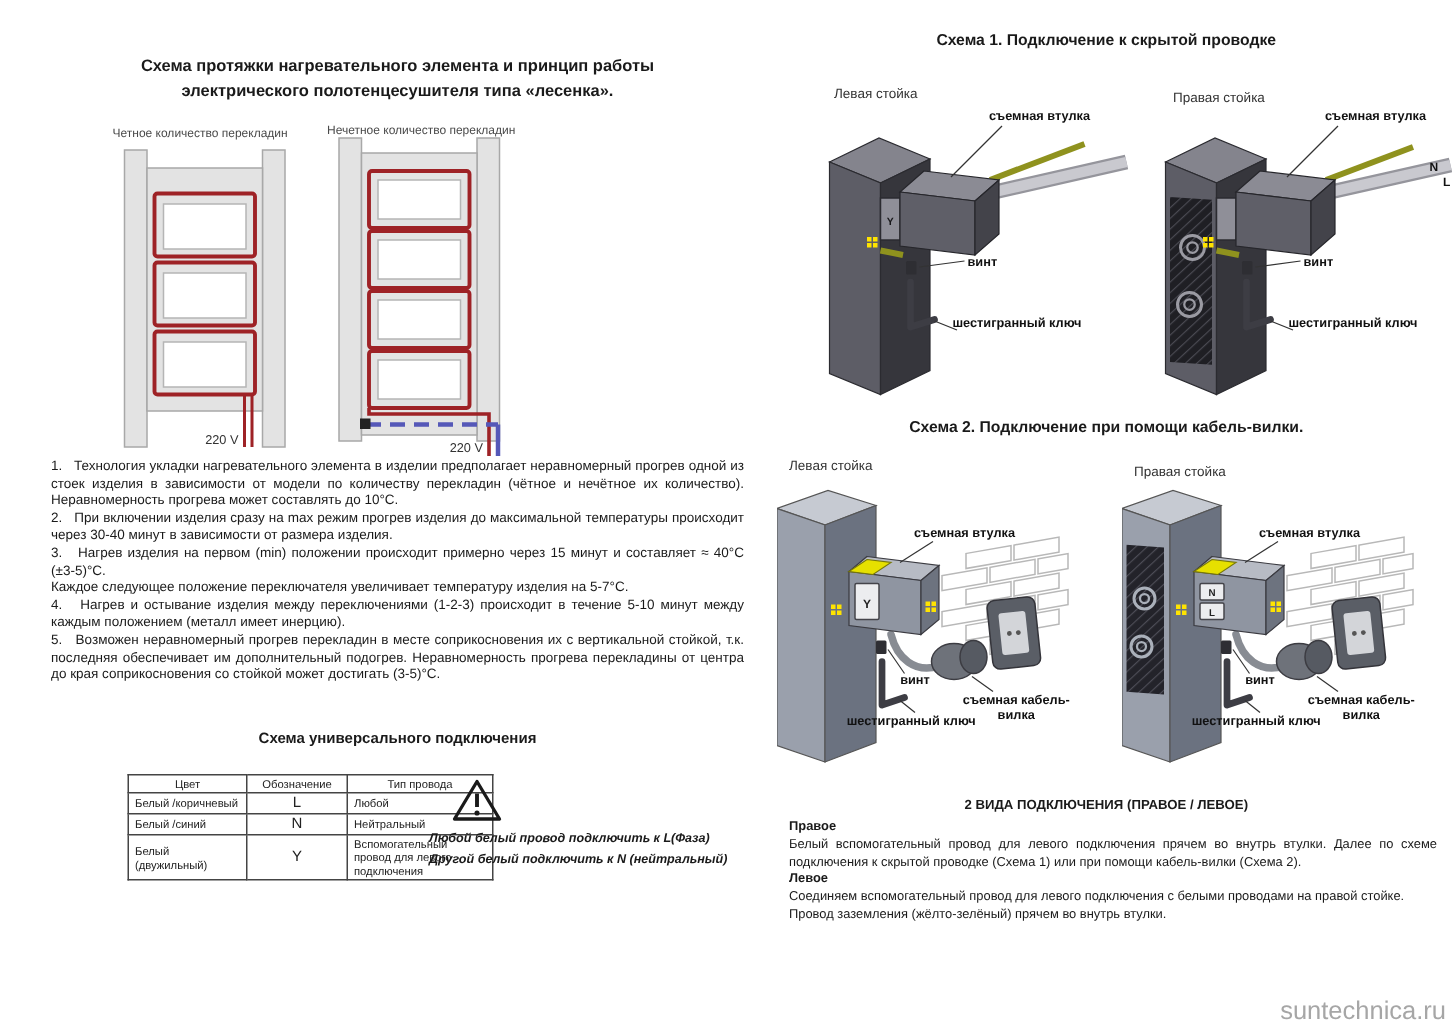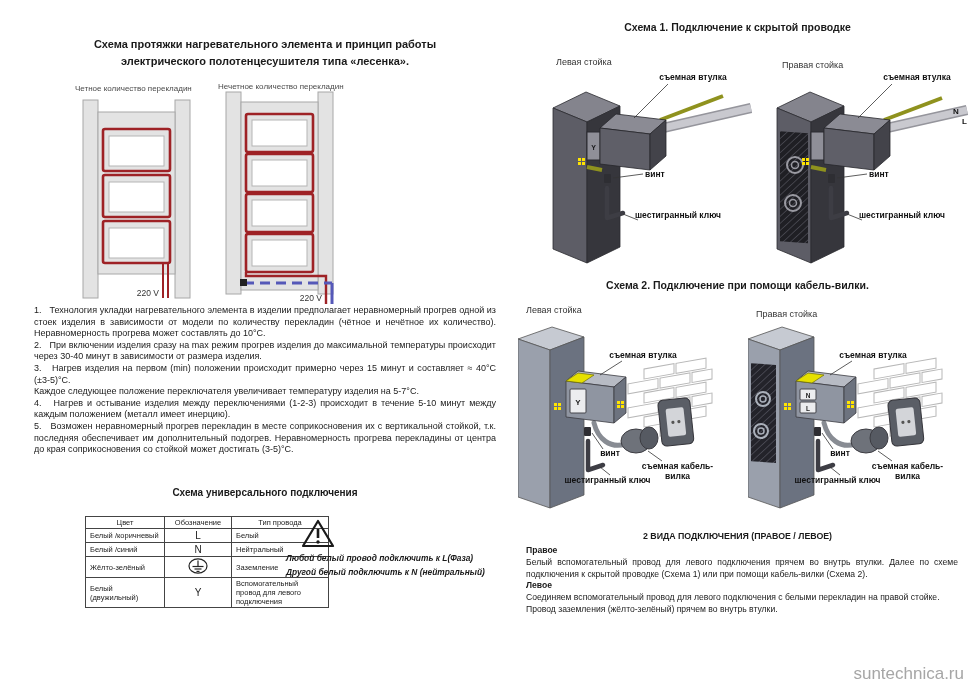--- a/index.html
+++ b/index.html
@@ -103,39 +103,26 @@
     <table class="ctable">
       <tbody>
           <tr>
         <th style="width:70px;">Цвет</th>
         <th style="width:58px;">Обозначение</th>
         <th style="width:88px;">Тип провода</th>
       </tr>
       <tr>
         <td>Белый /коричневый</td>
         <td class="mark-cell">L</td>
-        <td>Белый</td>
+        <td>Любой</td>
       </tr>
       <tr>
         <td>Белый /синий</td>
         <td class="mark-cell">N</td>
         <td>Нейтральный</td>
-      </tr>
-      <tr>
-        <td>Жёлто-зелёный</td>
-        <td class="mark-cell">
-          <svg width="20" height="16" viewBox="0 0 20 16">
-            <ellipse cx="10" cy="8" rx="9" ry="7.2" fill="none" stroke="#222" stroke-width="1.2"></ellipse>
-            <line x1="10" y1="2.5" x2="10" y2="8" stroke="#222" stroke-width="1.2"></line>
-            <line x1="4.5" y1="8.5" x2="15.5" y2="8.5" stroke="#222" stroke-width="1.2"></line>
-            <line x1="6.5" y1="11" x2="13.5" y2="11" stroke="#222" stroke-width="1.2"></line>
-            <line x1="8.5" y1="13.4" x2="11.5" y2="13.4" stroke="#222" stroke-width="1.2"></line>
-          </svg>
-        </td>
-        <td>Заземление</td>
       </tr>
       <tr>
         <td>Белый (двужильный)</td>
         <td class="mark-cell">Y</td>
         <td>Вспомогательный провод для левого подключения</td>
       </tr>
     </tbody>
       </table>
 
     <div class="warn-icon">
@@ -370,19 +357,19 @@
       <div class="plabel" style="left:72px;top:125px;width:40px;">винт</div>
       <div class="plabel" style="left:42px;top:152px;width:95px;">шестигранный ключ</div>
       <div class="plabel" style="left:112px;top:138px;width:95px;">съемная кабель-вилка</div>
     </div>
 
     <div class="tt-head">2 ВИДА ПОДКЛЮЧЕНИЯ (ПРАВОЕ / ЛЕВОЕ)</div>
     <div class="tt-body">
       <p class="lbl">Правое</p>
       <p>Белый вспомогательный провод для левого подключения прячем во внутрь втулки. Далее по схеме подключения к скрытой проводке (Схема 1) или при помощи кабель-вилки (Схема 2).</p>
       <p class="lbl">Левое</p>
-      <p>Соединяем вспомогательный провод для левого подключения с белыми перекладин на правой стойке.</p>
+      <p>Соединяем вспомогательный провод для левого подключения с белыми проводами на правой стойке.</p>
       <p>Провод заземления (жёлто-зелёный) прячем во внутрь втулки.</p>
     </div>
   </div>
 
   <div class="watermark">suntechnica.ru</div>
 </div>
 
 </body></html>

